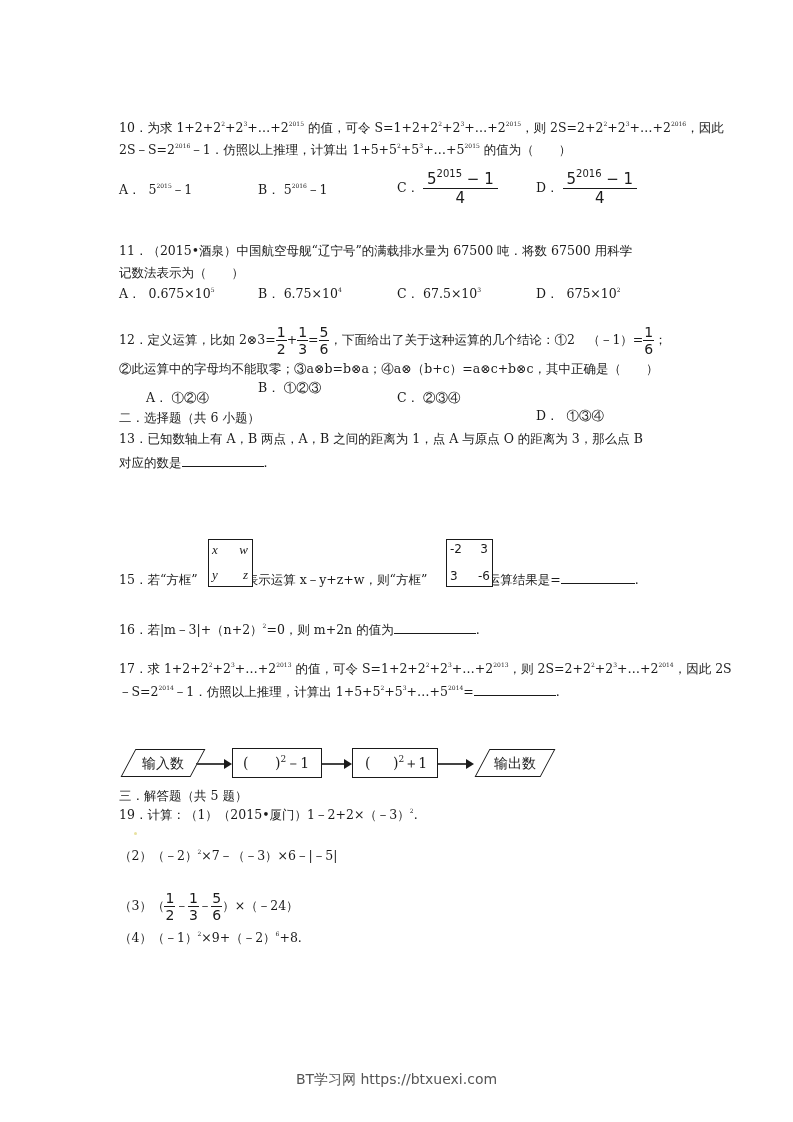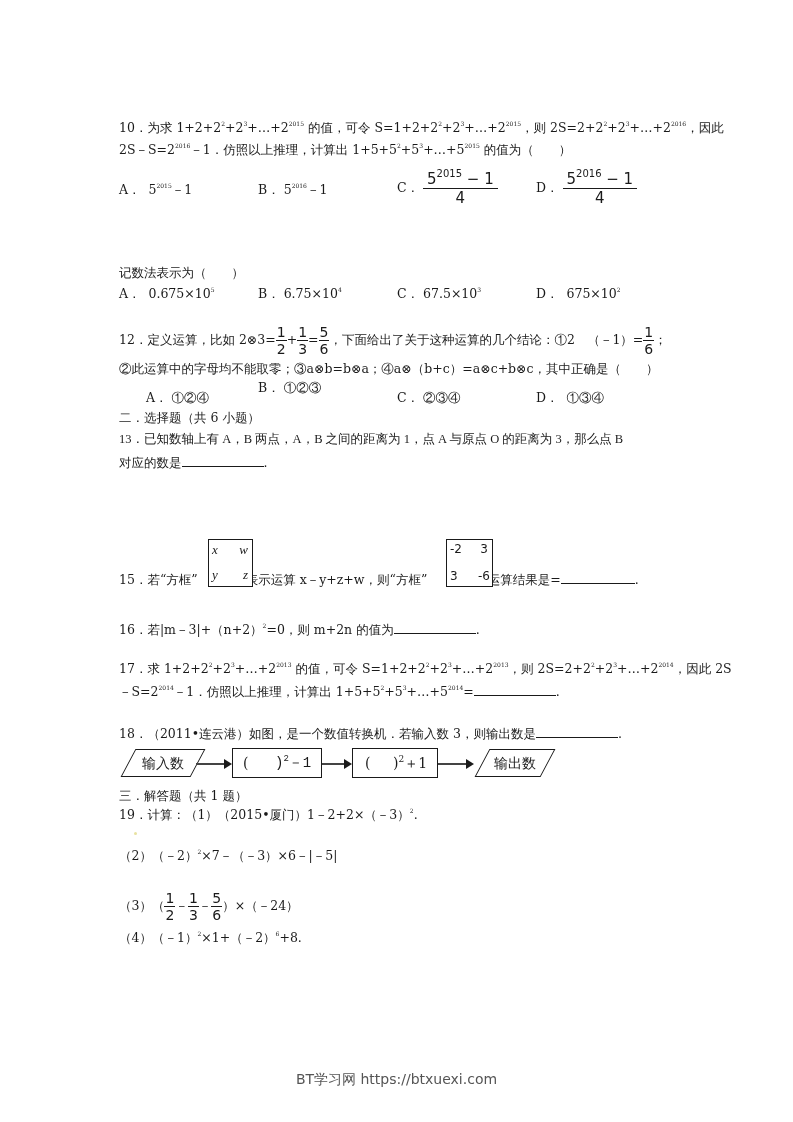--- a/index.html
+++ b/index.html
@@ -74,20 +74,21 @@
     </span>
   </div>
   <div class="opt" style="left:536px; top:170px;">
     <span style="vertical-align:middle;">D．</span>
     <span class="frac bigfrac">
       <span class="num"><span>5</span><sup>2016</sup><span> − 1</span></span>
       <span class="den">4</span>
     </span>
   </div>
 
+  <div class="line" style="top:243px;">11．（2015•酒泉）中国航空母舰“辽宁号”的满载排水量为 67500 吨．将数 67500 用科学</div>
   <div class="line" style="top:265px;">记数法表示为（　　）</div>
   <div class="opt" style="left:119px; top:286px;">
     <span>A．</span>&nbsp;&nbsp;<span>0.675×10</span><sup>5</sup>
   </div>
   <div class="opt" style="left:258px; top:286px;">
     <span>B．</span>&nbsp;<span>6.75×10</span><sup>4</sup>
   </div>
   <div class="opt" style="left:397px; top:286px;">
     <span>C．</span>&nbsp;<span>67.5×10</span><sup>3</sup>
   </div>
@@ -113,27 +114,27 @@
   <div class="line" style="top:361px;">②此运算中的字母均不能取零；③a⊗b=b⊗a；④a⊗（b+c）=a⊗c+b⊗c，其中正确是（　　）</div>
   <div class="opt" style="left:146px; top:390px;">
     <span>A．</span>&nbsp;<span>①②④</span>
   </div>
   <div class="opt" style="left:258px; top:380px;">
     <span>B．</span>&nbsp;<span>①②③</span>
   </div>
   <div class="opt" style="left:397px; top:390px;">
     <span>C．</span>&nbsp;<span>②③④</span>
   </div>
-  <div class="opt" style="left:536px; top:390px;">
+  <div class="opt" style="left:536px; top:408px;">
     <span>D．</span>&nbsp;&nbsp;<span>①③④</span>
   </div>
 
   <div class="line" style="top:410px;">二．选择题（共 6 小题）</div>
 
-  <div class="line" style="top:431px;font-family:Liberation Serif, serif;">13．已知数轴上有 A，B 两点，A，B 之间的距离为 1，点 A 与原点 O 的距离为 3，那么点 B</div>
+  <div class="line" style="top:431px;">13．已知数轴上有 A，B 两点，A，B 之间的距离为 1，点 A 与原点 O 的距离为 3，那么点 B</div>
   <div class="line" style="top:453px;">
     <span>对应的数是</span><span class="blank" style="width:82px;"></span><span>.</span>
   </div>
 
 
   <div class="line" style="top:570px;">
     <span>15．若“方框”</span><span style="display:inline-block; width:48px;"></span><span>表示运算 x－y+z+w，则“方框”</span><span style="display:inline-block; width:48px;"></span><span>的运算结果是=</span><span class="blank" style="width:74px;"></span><span>.</span>
   </div>
   <div class="box2" style="left:208px; top:539px; width:43px; height:46px;">
     <span class="italic" style="left:3px; top:2px;">x</span>
@@ -152,44 +153,41 @@
     <span>16．若|m－3|+（n+2）</span><sup>2</sup><span>=0，则 m+2n 的值为</span><span class="blank" style="width:82px;"></span><span>.</span>
   </div>
 
   <div class="line" style="top:661px;">
     <span>17．求 1+2+2</span><sup>2</sup><span>+2</span><sup>3</sup><span>+…+2</span><sup>2013</sup><span> 的值，可令 S=1+2+2</span><sup>2</sup><span>+2</span><sup>3</sup><span>+…+2</span><sup>2013</sup><span>，则 2S=2+2</span><sup>2</sup><span>+2</span><sup>3</sup><span>+…+2</span><sup>2014</sup><span>，因此 2S</span>
   </div>
   <div class="line" style="top:682px;">
     <span>－S=2</span><sup>2014</sup><span>－1．仿照以上推理，计算出 1+5+5</span><sup>2</sup><span>+5</span><sup>3</sup><span>+…+5</span><sup>2014</sup><span>=</span><span class="blank" style="width:82px;"></span><span>.</span>
   </div>
 
-  <div class="line" style="top:724px;">
-    <span>18．（2011•连云港）如图，是一个数值转换机．若输入数 3，则输出数是</span><span class="blank" style="width:82px;"></span><span>.</span>
-  </div>
   <div>
     <div class="flow-para" style="left:128px; top:749px; width:68px;">
       <span>输入数</span>
     </div>
     <div class="arrow" style="left:196px; top:763px; width:34px;"></div>
     <div class="flow-box" style="left:232px; top:748px; width:88px;">
       <span style="position:absolute; left:10px;">(</span>
-      <span style="position:absolute; left:42px;font-family:Liberation Mono, monospace;"><span>)</span><sup style="font-size:9px; vertical-align:6px;">2</sup><span>－1</span></span>
+      <span style="position:absolute; left:42px;"><span>)</span><sup style="font-size:9px; vertical-align:6px;">2</sup><span>－1</span></span>
     </div>
     <div class="arrow" style="left:322px; top:763px; width:28px;"></div>
     <div class="flow-box" style="left:352px; top:748px; width:84px;">
       <span style="position:absolute; left:12px;">(</span>
       <span style="position:absolute; left:40px;"><span>)</span><sup style="font-size:9px; vertical-align:6px;">2</sup><span>＋1</span></span>
     </div>
     <div class="arrow" style="left:438px; top:763px; width:34px;"></div>
     <div class="flow-para" style="left:482px; top:749px; width:64px;">
       <span>输出数</span>
     </div>
   </div>
 
-  <div class="line" style="top:788px;">三．解答题（共 1 题）</div>
+  <div class="line" style="top:788px;">三．解答题（共 5 题）</div>
 
   <div class="line" style="top:807px;">
     <span>19．计算：（1）（2015•厦门）1－2+2×（－3）</span><sup>2</sup><span>.</span>
   </div>
   <div class="dot" style="left:134px; top:832px;"></div>
   <div class="line" style="top:848px;">
     <span>（2）（－2）</span><sup>2</sup><span>×7－（－3）×6－|－5|</span>
   </div>
   <div class="line" style="top:890px; line-height:32px;">
     <span>（3）（</span><span class="frac">
@@ -197,17 +195,17 @@
         <span class="den">2</span>
       </span><span>－</span><span class="frac">
         <span class="num">1</span>
         <span class="den">3</span>
       </span><span>－</span><span class="frac">
         <span class="num">5</span>
         <span class="den">6</span>
       </span><span>）×（－24）</span>
   </div>
   <div class="line" style="top:930px;">
-    <span>（4）（－1）</span><sup>2</sup><span>×1+（－2）</span><sup>6</sup><span>+8.</span>
+    <span>（4）（－1）</span><sup>2</sup><span>×9+（－2）</span><sup>6</sup><span>+8.</span>
   </div>
 
   <div class="footer">BT学习网 https://btxuexi.com</div>
 </div>
 
 </body></html>

